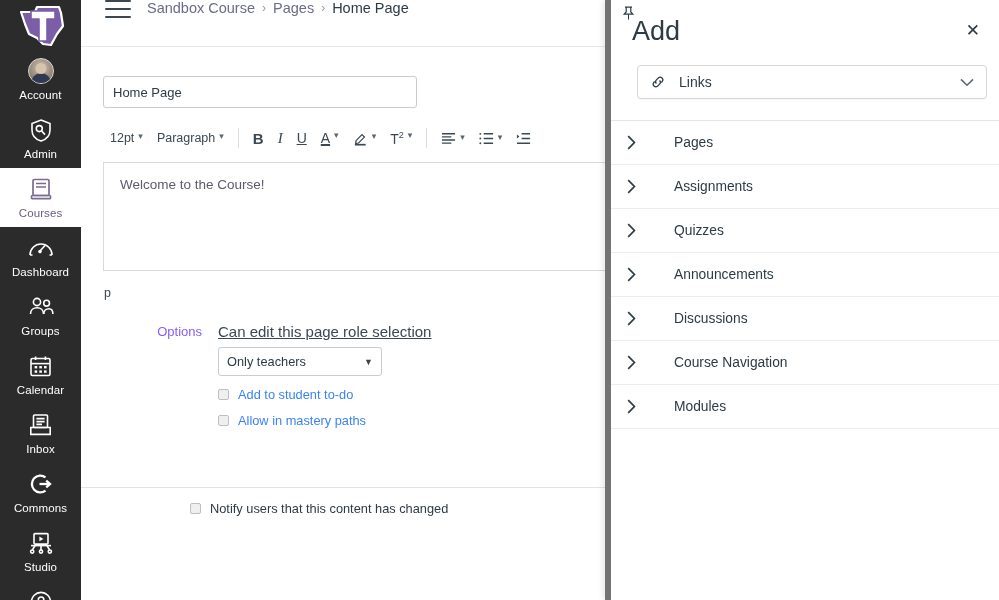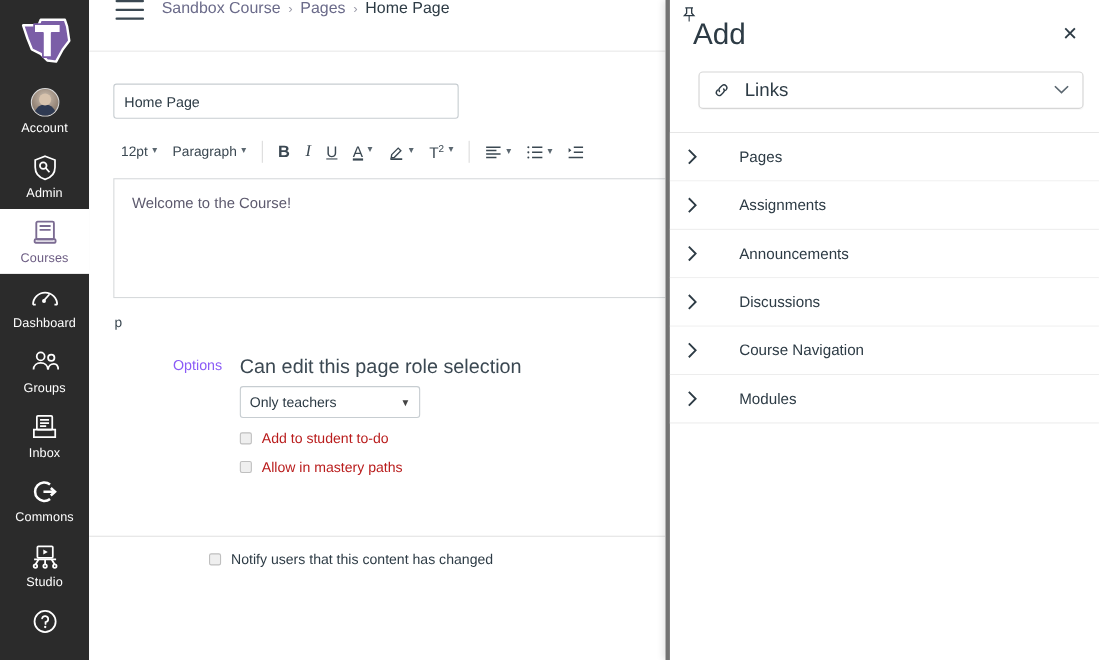--- a/index.html
+++ b/index.html
@@ -91,62 +91,62 @@
     background:#ffffff; padding:14px 16px; font-size:13.5px; color:#5d5a6e;
   }
   .rce-status{ margin-top:15px; font-size:12.5px; color:#3b4852; padding-left:1px;}
 
   .options-row{ margin-top:23px; display:flex; }
   .options-label{
     width:115px; text-align:right; padding-right:16px; font-size:13px; color:#8b5cf6;
     padding-top:1px;
   }
   .options-body{ font-size:13px; color:#2d3b45; }
-  .opt-caption{ font-size:18px; color:#3b4852; }
+  .opt-caption{ font-size:15px; color:#3b4852;text-decoration:underline; }
   .role-select{
     margin-top:7px; width:164px; height:29px; border:1px solid #c7cdd1; border-radius:3px;
     background:#fff; font-size:12.8px; color:#2d3b45; padding:0 8px;
     display:flex; align-items:center; justify-content:space-between; cursor:pointer;
   }
   .role-select .caret{ font-size:9px; color:#444; }
-  .chk-row{ margin-top:11px; display:flex; align-items:center; font-size:12.8px; color:#b91c1c; }
+  .chk-row{ margin-top:11px; display:flex; align-items:center; font-size:12.8px; color:#3b82f6; }
   .chk{
     width:11px; height:11px; border:1px solid #bfbfbf; background:#efefef;
     border-radius:2px; margin-right:9px; display:inline-block; cursor:pointer;
   }
   .divider-full{
     position:absolute; left:0; top:487px; width:524px; height:1px; background:#e3e3e3;
   }
   .notify-row{
     position:absolute; left:109px; top:501px; display:flex; align-items:center;
     font-size:12.8px; color:#2d3b45;
   }
 
   
   #tray{
     position:absolute; left:605px; top:0; width:394px; height:600px;
     background:#ffffff; box-shadow:-2px 0 6px rgba(0,0,0,.10);
-    border-left:4px solid #737373;
+    border-left:6px solid #737373;
   }
   .tray-header{ position:relative; height:120px; }
   .pin-btn{ position:absolute; left:11px; top:6px; cursor:pointer; }
   .tray-title{
     position:absolute; left:21px; top:16px; font-size:27px; color:#2d3b45; font-weight:400;
   }
   .tray-close{
     position:absolute; right:19px; top:22px; font-size:17px; color:#2d3b45; cursor:pointer;
     line-height:1;
   }
   .tray-select{
     position:absolute; left:26px; top:65px; width:350px; height:34px;
     border:1px solid #d6d6d6; border-radius:4px; background:#fff;
     display:flex; align-items:center; padding:0 12px; cursor:pointer;
     box-shadow:0 1px 1px rgba(0,0,0,.03);
   }
-  .tray-select .ts-label{ font-size:17px; color:#2d3b45; margin-left:13px; }
+  .tray-select .ts-label{ font-size:14px; color:#2d3b45; margin-left:13px; }
   .tray-select .ts-chev{ margin-left:auto; color:#5b6770; }
   .tray-divider{ height:1px; background:#e6e6e6; }
   .tray-list{ }
   .tray-row{
     height:44px; display:flex; align-items:center; padding-left:16px;
     border-bottom:1px solid #ededed; cursor:pointer; background:#fff;
   }
   .tray-row .tr-chev{ width:32px; display:flex; align-items:center; justify-content:flex-start; }
   .tray-row .tr-label{ font-size:13.8px; color:#2d3b45; margin-left:15px; }
 </style>
@@ -210,20 +210,38 @@
         <svg width="28" height="22" viewBox="0 0 28 22" fill="none" stroke="#ffffff" stroke-width="1.6">
           <circle cx="10" cy="6" r="3.6"></circle>
             <path d="M3.5 18 c0-4 3-6.2 6.5-6.2 S16.5 14 16.5 18"></path>
           <circle cx="19.6" cy="7.2" r="2.9"></circle>
             <path d="M16.8 18 c0-3.4 2.4-5.2 5.2-5.2 S25.9 14.8 25.9 18"></path>
         </svg>
       </span>
       <span class="nav-label">Groups</span>
     </div>
 
+    <div class="nav-item">
+      <span class="nav-icon">
+        <svg width="23" height="23" viewBox="0 0 23 23" fill="none" stroke="#ffffff" stroke-width="1.6">
+          <rect x="2" y="3.5" width="19" height="17" rx="1.4"></rect>
+            <path d="M2 8.6 H21"></path>
+          <path d="M6.6 1.6 V5 M16.4 1.6 V5"></path>
+          <g fill="#ffffff" stroke="none">
+            <rect x="5.6" y="11" width="2.6" height="2.4"></rect>
+              <rect x="10.3" y="11" width="2.6" height="2.4"></rect>
+            <rect x="15" y="11" width="2.6" height="2.4"></rect>
+            <rect x="5.6" y="15.4" width="2.6" height="2.4"></rect>
+              <rect x="10.3" y="15.4" width="2.6" height="2.4"></rect>
+            <rect x="15" y="15.4" width="2.6" height="2.4"></rect>
+          </g>
+        </svg>
+      </span>
+      <span class="nav-label">Calendar</span>
+    </div>
 
     <div class="nav-item">
       <span class="nav-icon">
         <svg width="23" height="24" viewBox="0 0 23 24" fill="none" stroke="#ffffff" stroke-width="1.6">
           <rect x="4.5" y="2" width="14" height="12.5" rx="1"></rect>
           <path d="M7.4 5.6 H15.6 M7.4 8.6 H15.6 M7.4 11.4 H13"></path>
           <path d="M1.8 14.5 H21.2 V21.4 H1.8 Z"></path>
         </svg>
       </span>
       <span class="nav-label">Inbox</span>
@@ -436,20 +454,28 @@
             </svg>
         </span>
         <span class="tr-label">Assignments</span>
       </div>
       <div class="tray-row">
         <span class="tr-chev">
           <svg width="9" height="15" viewBox="0 0 9 15" fill="none" stroke="#2d3b45" stroke-width="1.7">
               <path d="M1.2 1.2 L7.4 7.5 L1.2 13.8"></path>
             </svg>
         </span>
+        <span class="tr-label">Quizzes</span>
+      </div>
+      <div class="tray-row">
+        <span class="tr-chev">
+          <svg width="9" height="15" viewBox="0 0 9 15" fill="none" stroke="#2d3b45" stroke-width="1.7">
+              <path d="M1.2 1.2 L7.4 7.5 L1.2 13.8"></path>
+            </svg>
+        </span>
         <span class="tr-label">Announcements</span>
       </div>
       <div class="tray-row">
         <span class="tr-chev">
           <svg width="9" height="15" viewBox="0 0 9 15" fill="none" stroke="#2d3b45" stroke-width="1.7">
               <path d="M1.2 1.2 L7.4 7.5 L1.2 13.8"></path>
             </svg>
         </span>
         <span class="tr-label">Discussions</span>
       </div>

